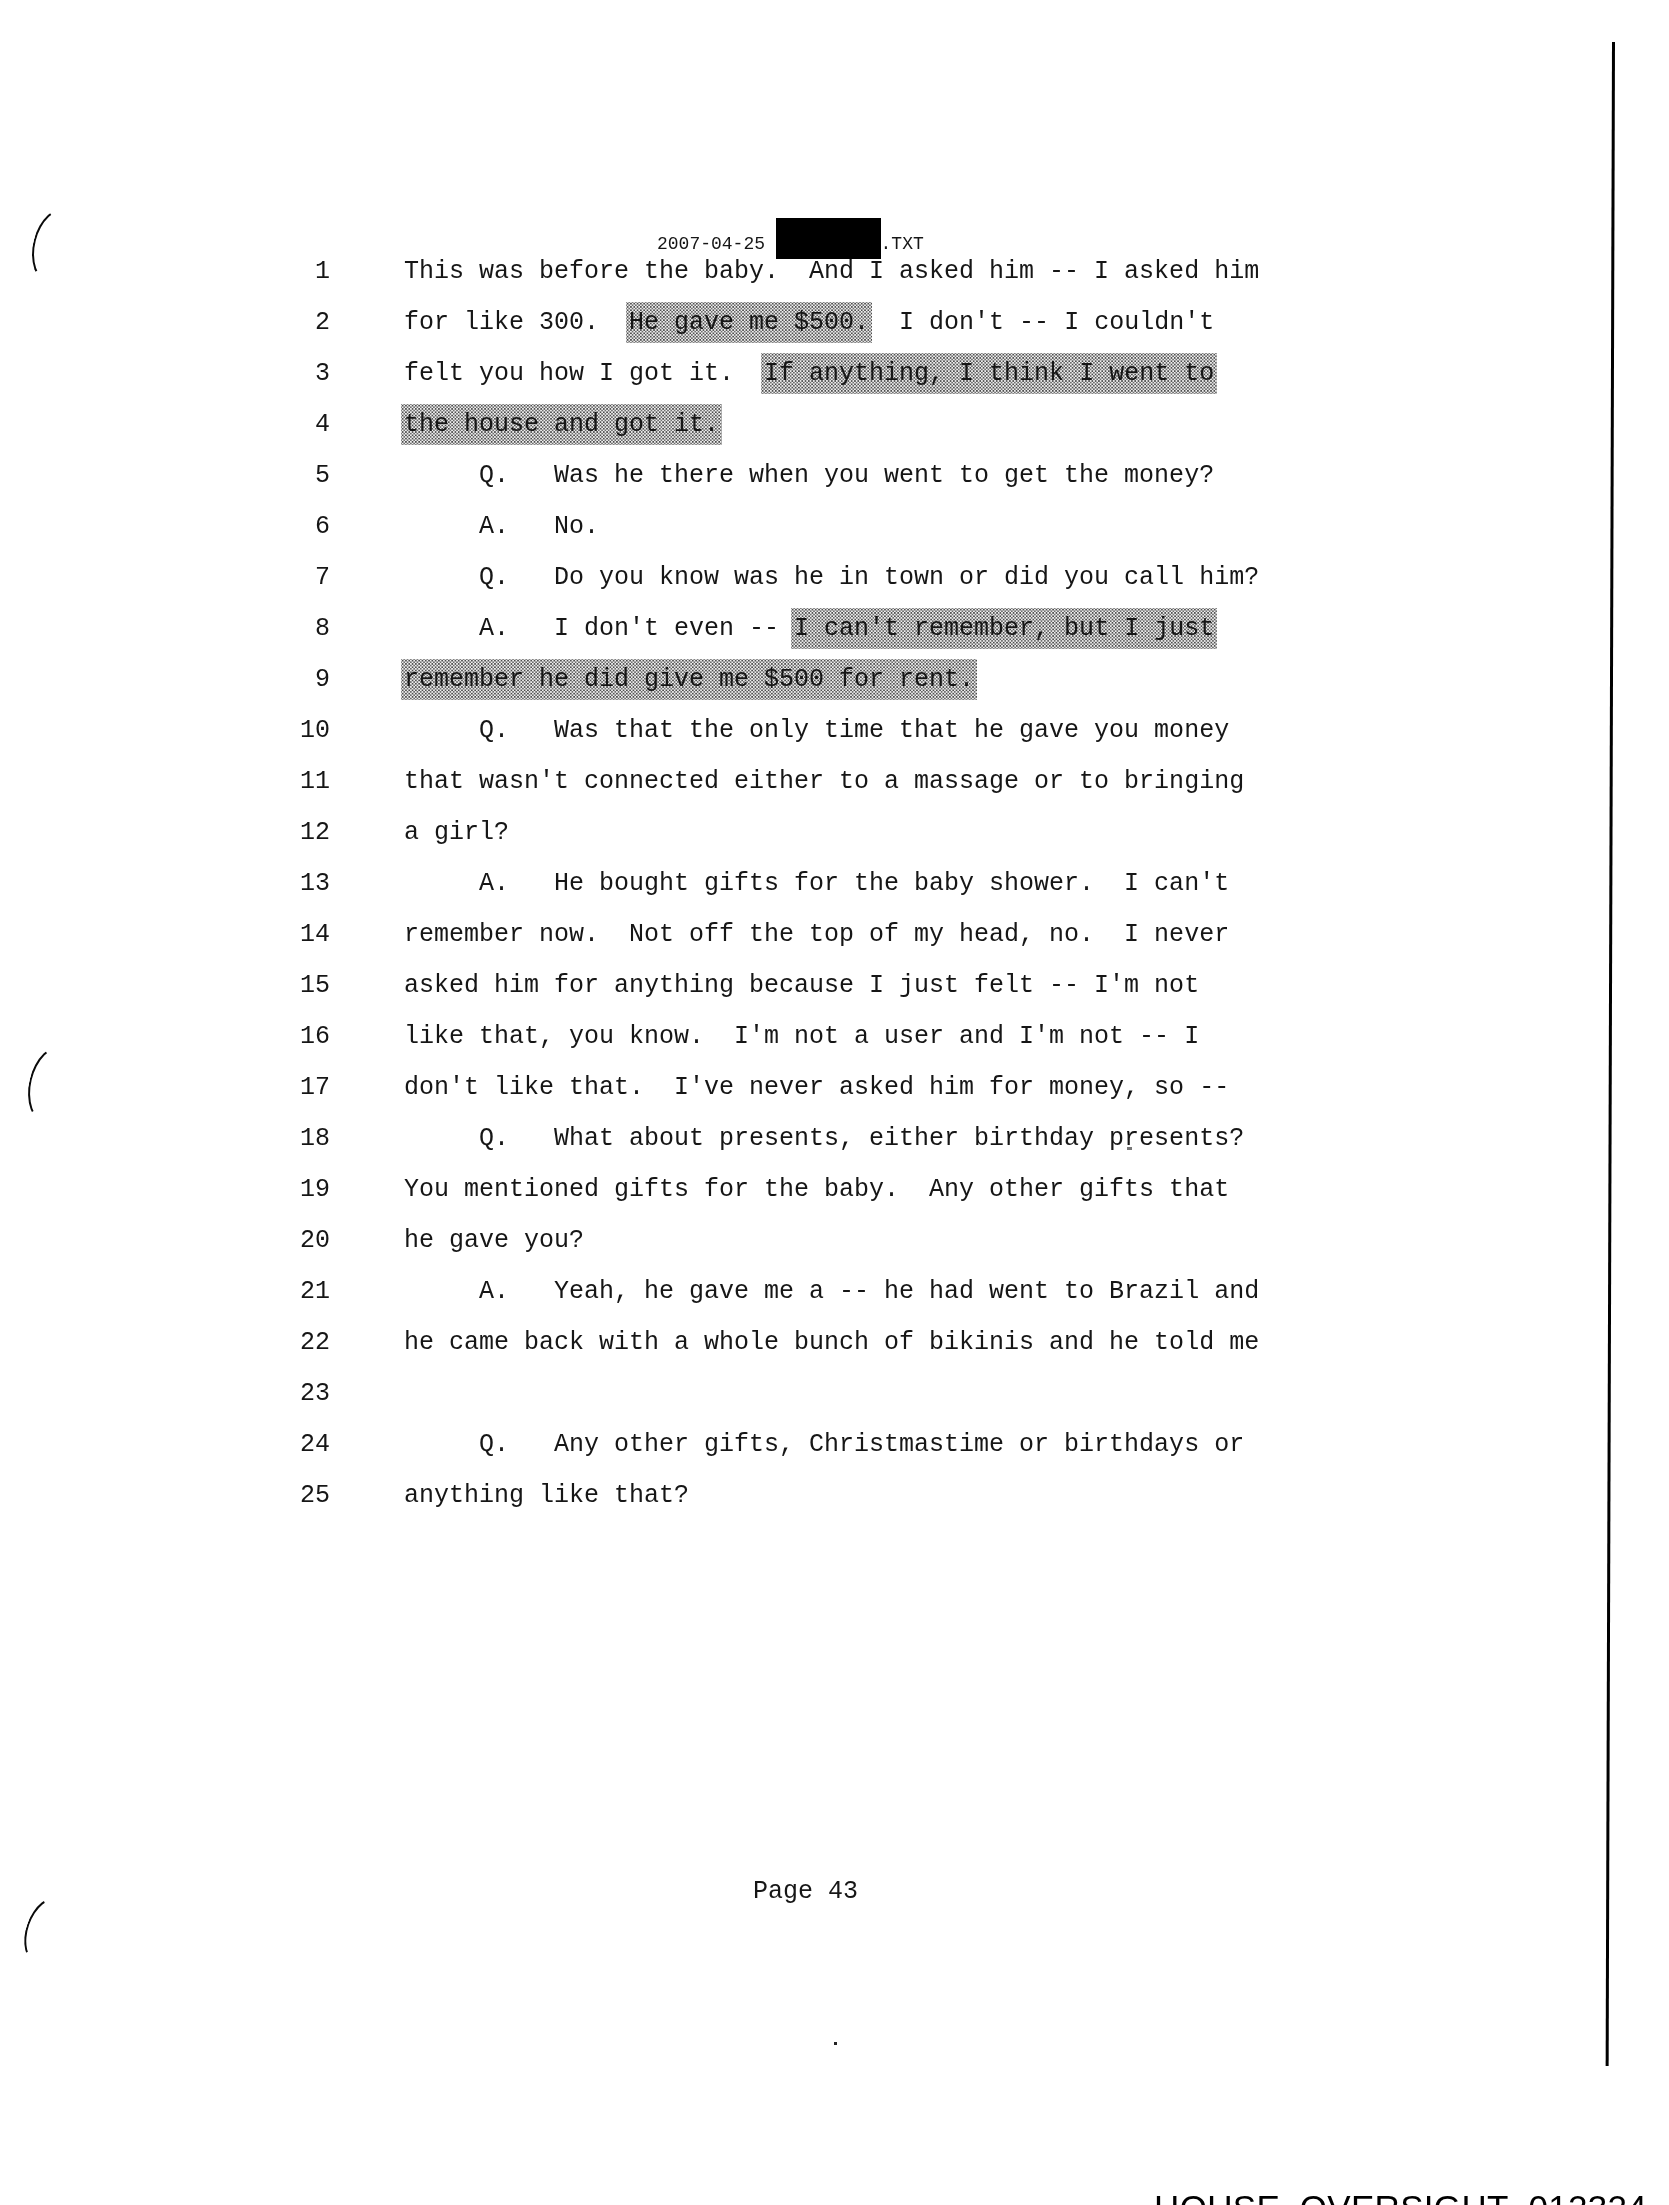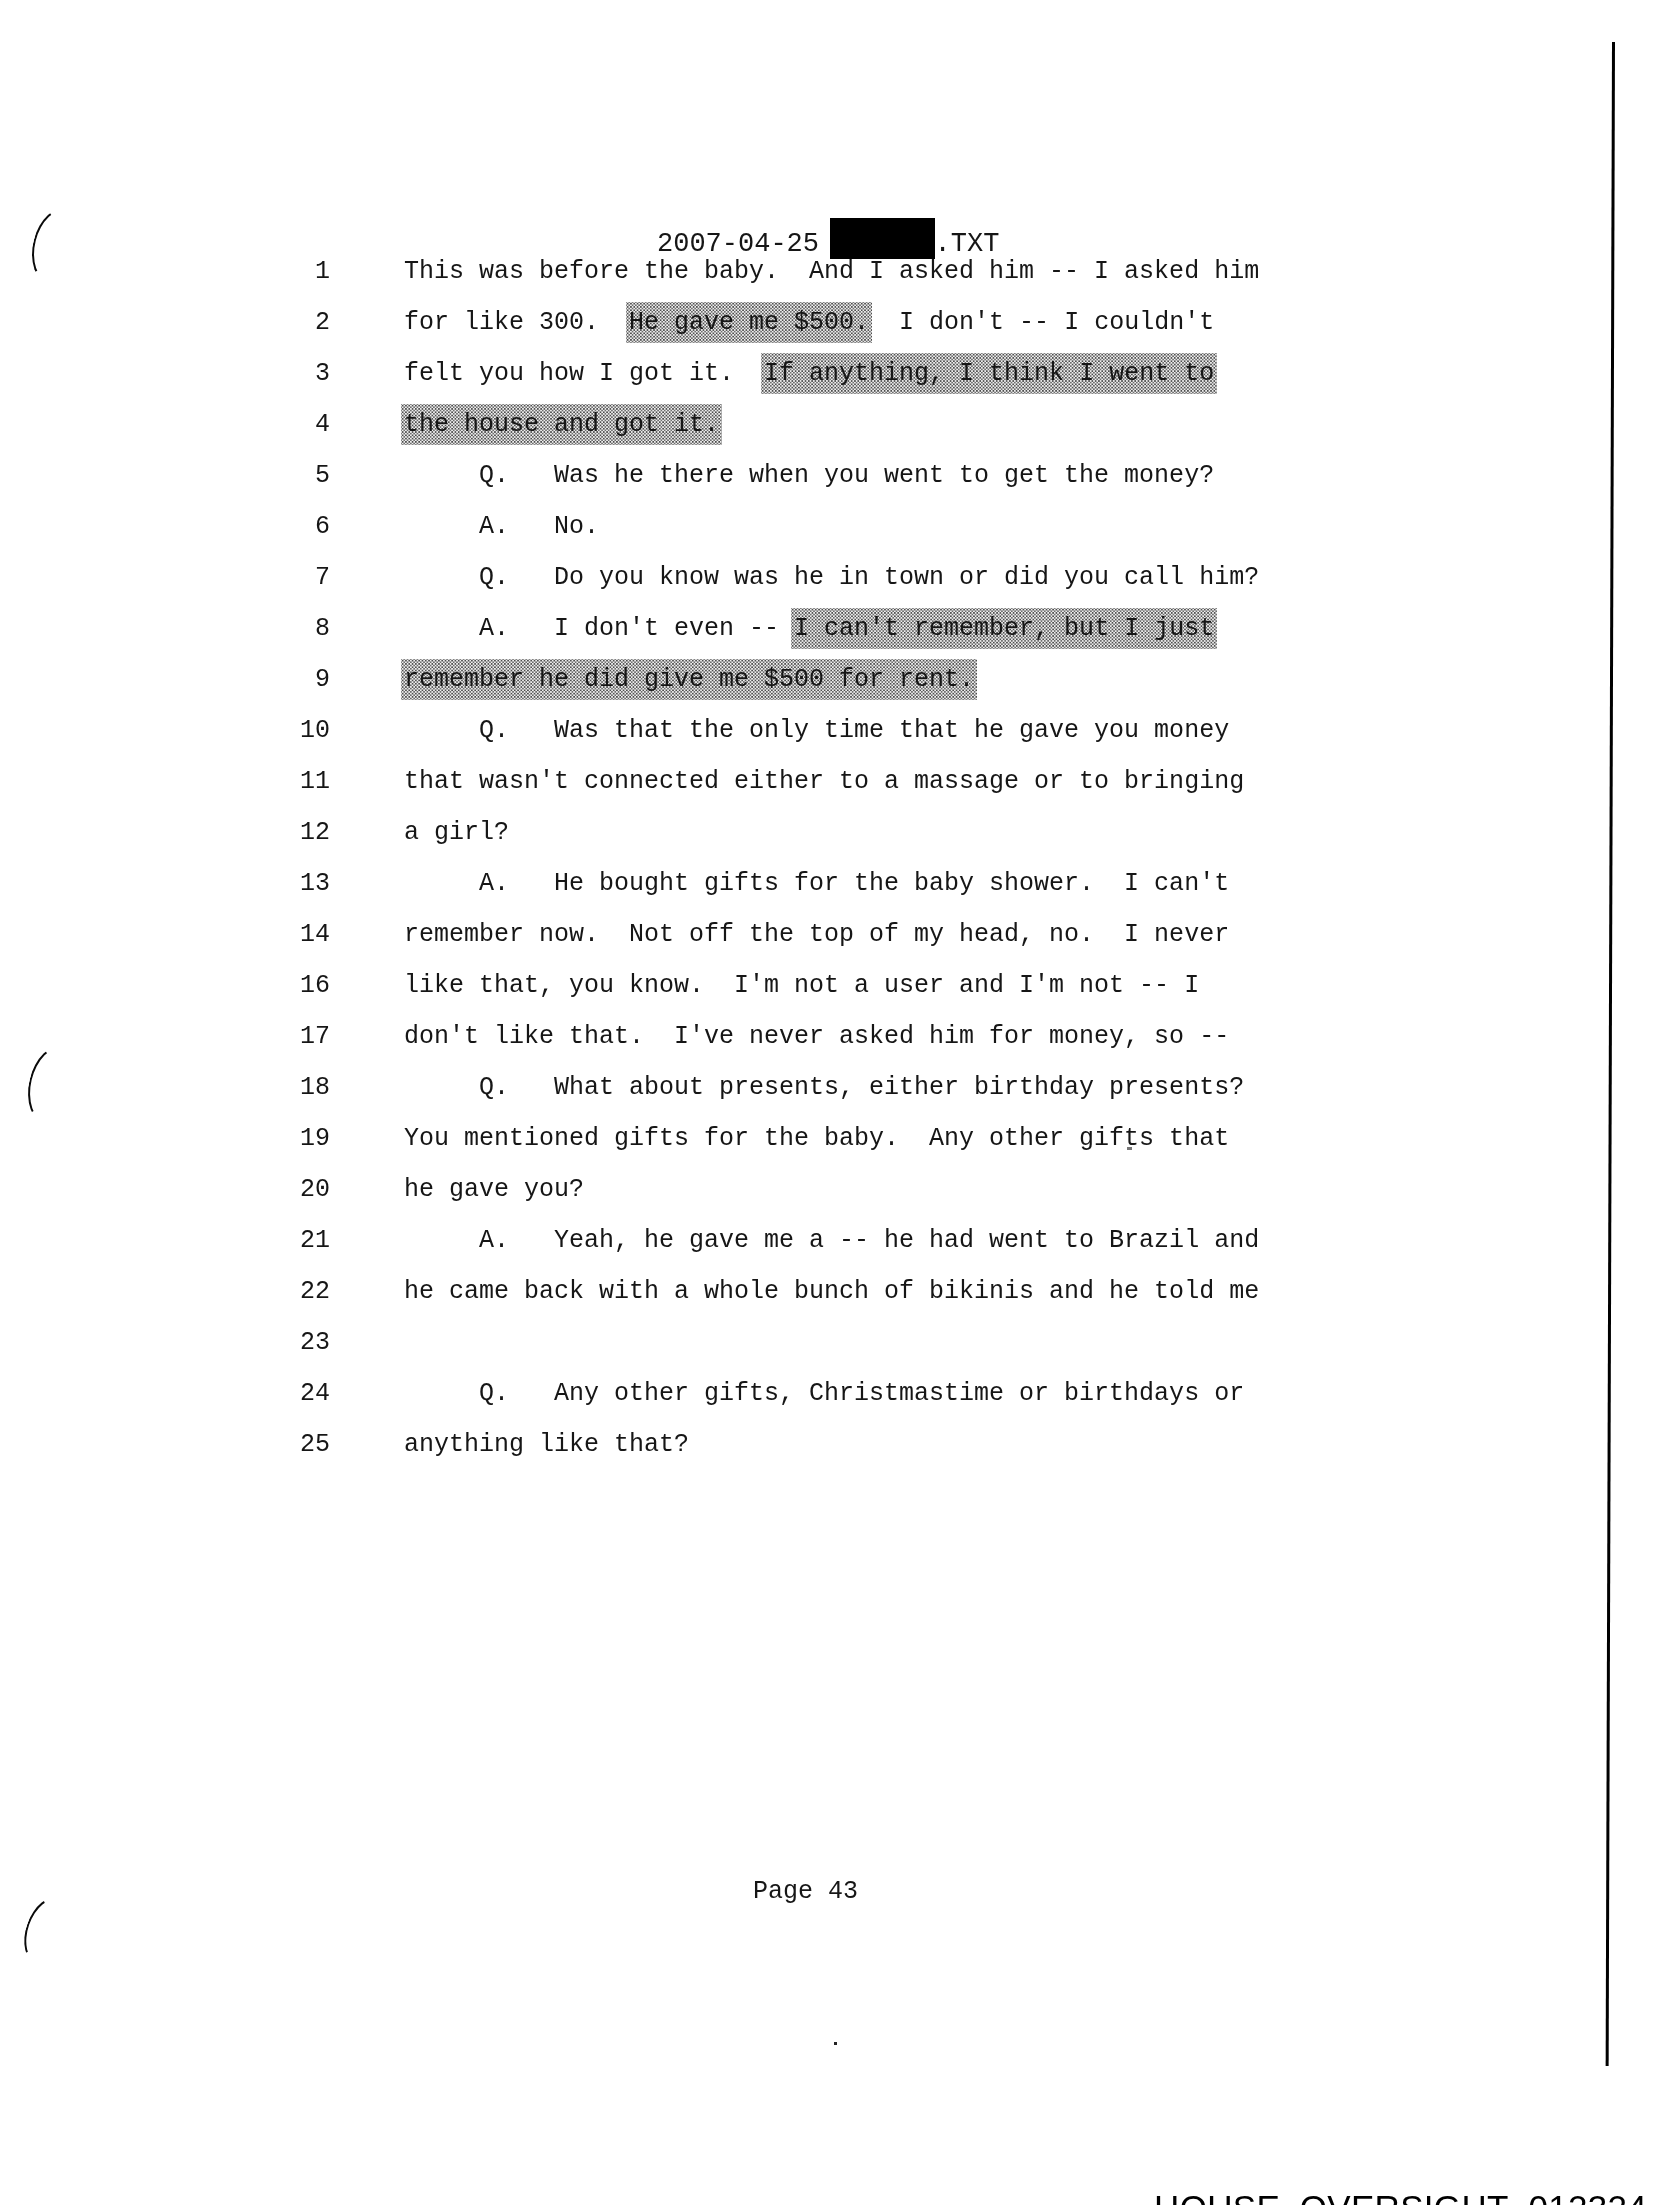--- a/index.html
+++ b/index.html
@@ -36,21 +36,21 @@
 
   
   .header {
     position: absolute; top: 218px; left: 0; width: 100%;
   }
   .header-row {
     display: flex; align-items: flex-end;
     margin-left: 657px;
   }
   .header-date, .header-ext {
-    font-size: 27px; line-height: 30px; white-space: pre;
+    font-size: 18px; line-height: 30px; white-space: pre;
   }
   .redaction {
     width: 105px; height: 41px;
     background: #000;
     margin-left: 10.5px;
   }
 
   
   .lines { position: absolute; top: 246px; left: 0; right: 0; }
   .tline {
@@ -123,20 +123,21 @@
       <div class="tline"><span class="num">5</span><span class="txt"><span>     Q.   Was he there when you went to get the money?</span></span></div>
       <div class="tline"><span class="num">6</span><span class="txt"><span>     A.   No.</span></span></div>
       <div class="tline"><span class="num">7</span><span class="txt"><span>     Q.   Do you know was he in town or did you call him?</span></span></div>
       <div class="tline"><span class="num">8</span><span class="txt"><span>     A.   I don't even -- </span><span class="hl">I can't remember, but I just</span></span></div>
       <div class="tline"><span class="num">9</span><span class="txt"><span class="hl">remember he did give me $500 for rent.</span></span></div>
       <div class="tline"><span class="num">10</span><span class="txt"><span>     Q.   Was that the only time that he gave you money</span></span></div>
       <div class="tline"><span class="num">11</span><span class="txt"><span>that wasn't connected either to a massage or to bringing</span></span></div>
       <div class="tline"><span class="num">12</span><span class="txt"><span>a girl?</span></span></div>
       <div class="tline"><span class="num">13</span><span class="txt"><span>     A.   He bought gifts for the baby shower.  I can't</span></span></div>
       <div class="tline"><span class="num">14</span><span class="txt"><span>remember now.  Not off the top of my head, no.  I never</span></span></div>
+      <div class="tline"><span class="num">15</span><span class="txt"><span>asked him for anything because I just felt -- I'm not</span></span></div>
       <div class="tline"><span class="num">16</span><span class="txt"><span>like that, you know.  I'm not a user and I'm not -- I</span></span></div>
       <div class="tline"><span class="num">17</span><span class="txt"><span>don't like that.  I've never asked him for money, so --</span></span></div>
       <div class="tline"><span class="num">18</span><span class="txt"><span>     Q.   What about presents, either birthday presents?</span></span></div>
       <div class="tline"><span class="num">19</span><span class="txt"><span>You mentioned gifts for the baby.  Any other gifts that</span></span></div>
       <div class="tline"><span class="num">20</span><span class="txt"><span>he gave you?</span></span></div>
       <div class="tline"><span class="num">21</span><span class="txt"><span>     A.   Yeah, he gave me a -- he had went to Brazil and</span></span></div>
       <div class="tline"><span class="num">22</span><span class="txt"><span>he came back with a whole bunch of bikinis and he told me</span></span></div>
       <div class="tline"><span class="num">23</span></div>
       <div class="tline"><span class="num">24</span><span class="txt"><span>     Q.   Any other gifts, Christmastime or birthdays or</span></span></div>
       <div class="tline"><span class="num">25</span><span class="txt"><span>anything like that?</span></span></div>

